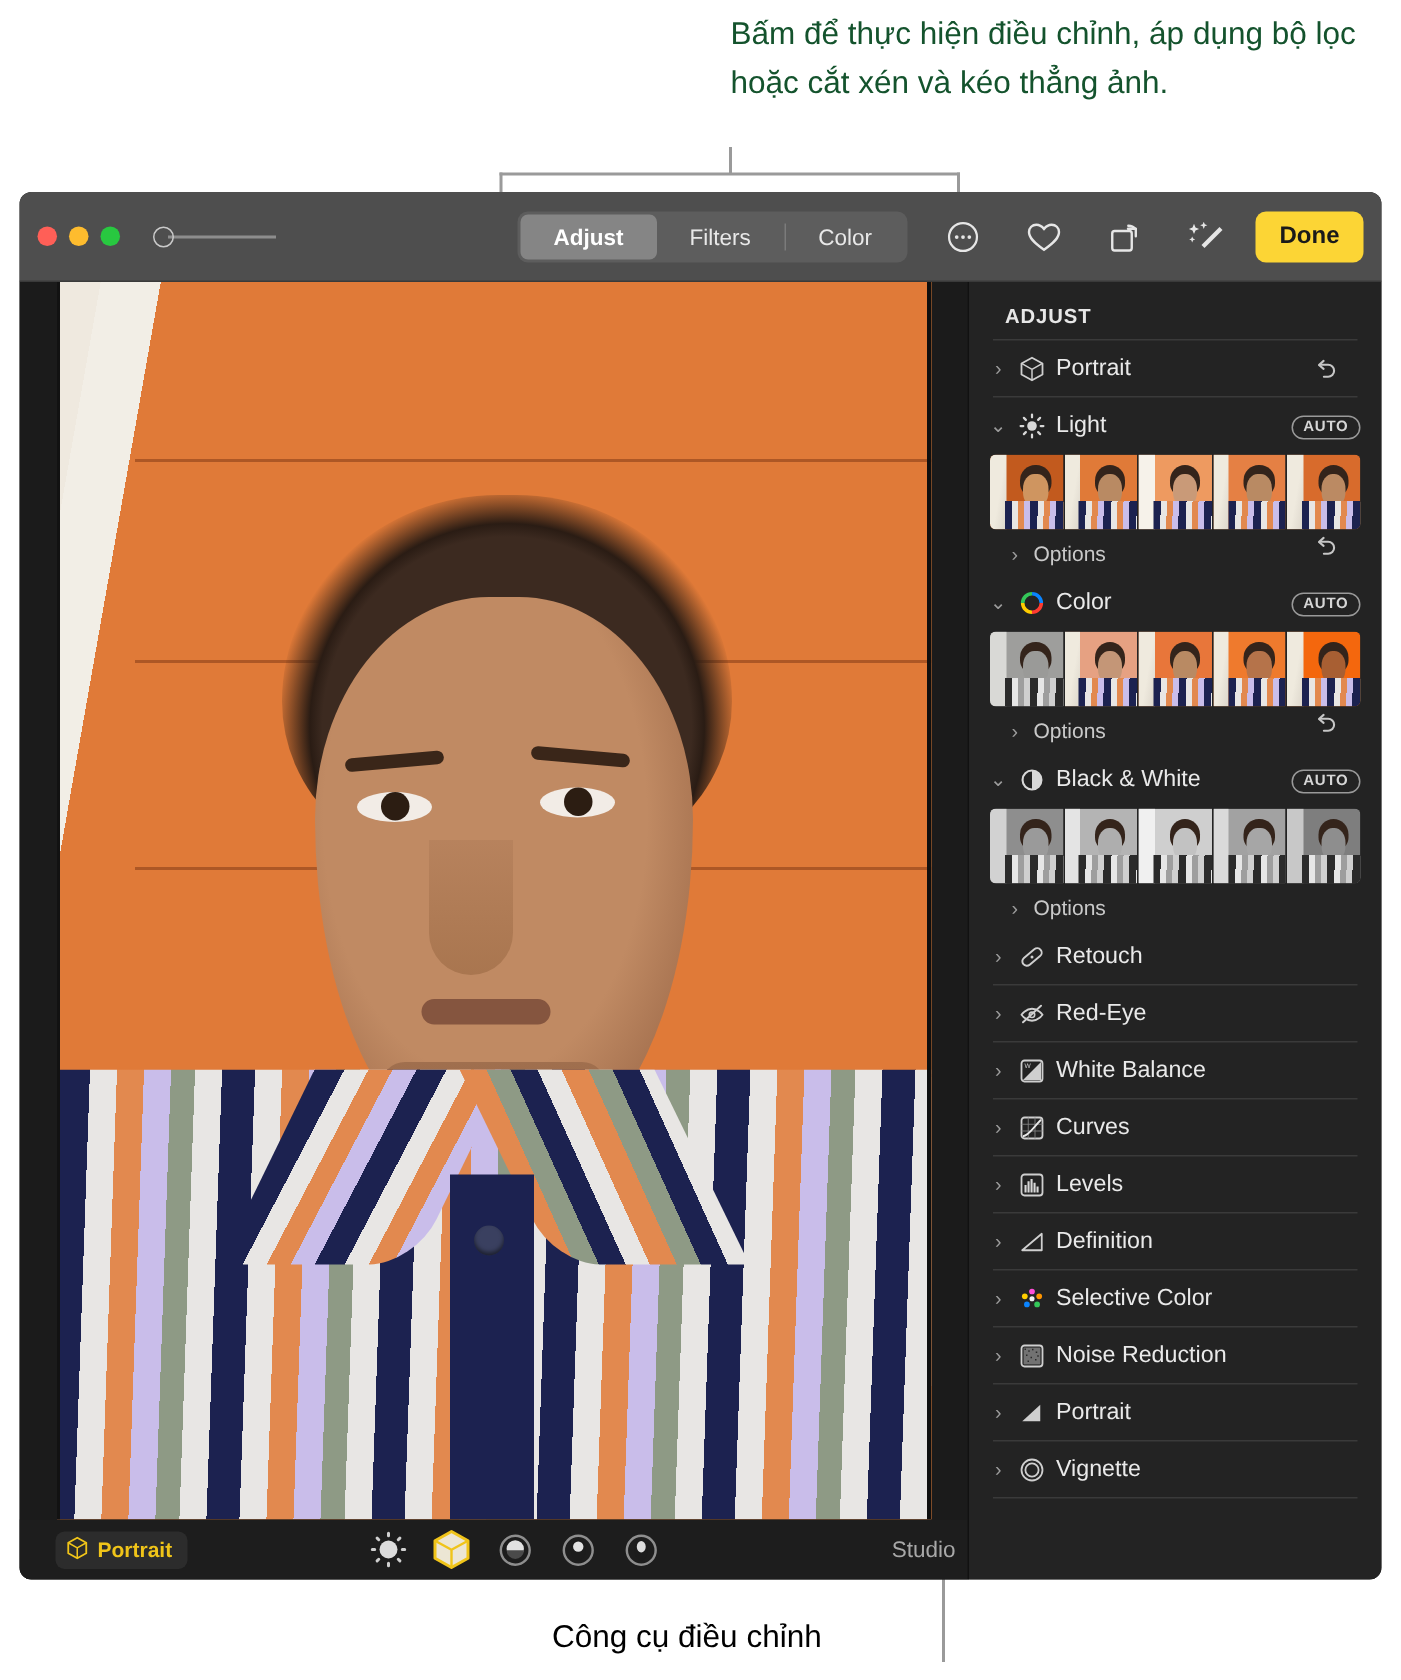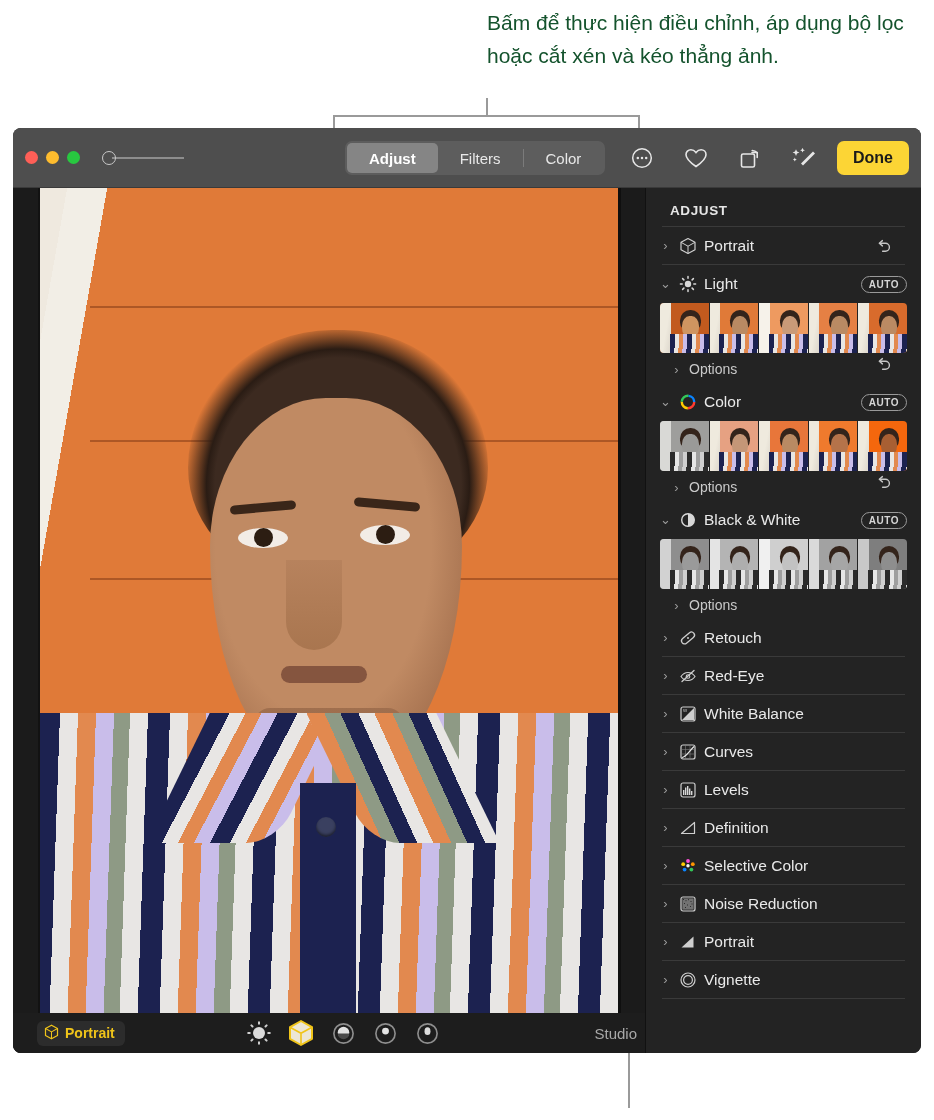--- a/index.html
+++ b/index.html
@@ -213,20 +213,21 @@
   <div class="leader lead-top-stem"></div>
   <div class="leader lead-top-bar"></div>
   <div class="leader lead-top-l"></div>
   <div class="leader lead-top-r"></div>
 
   <div class="leader lead-bot-bar"></div>
   <div class="leader lead-bot-t"></div>
   <div class="leader lead-bot-b"></div>
   <div class="leader lead-bot-join"></div>
   <div class="leader lead-bot-stem"></div>
+  <div class="annot-bottom">Công cụ điều chỉnh</div>
 
   <div class="window">
 
     <div class="toolbar">
       <div class="traffic">
         <div class="dot red"></div>
         <div class="dot yellow"></div>
         <div class="dot green"></div>
       </div>
 

